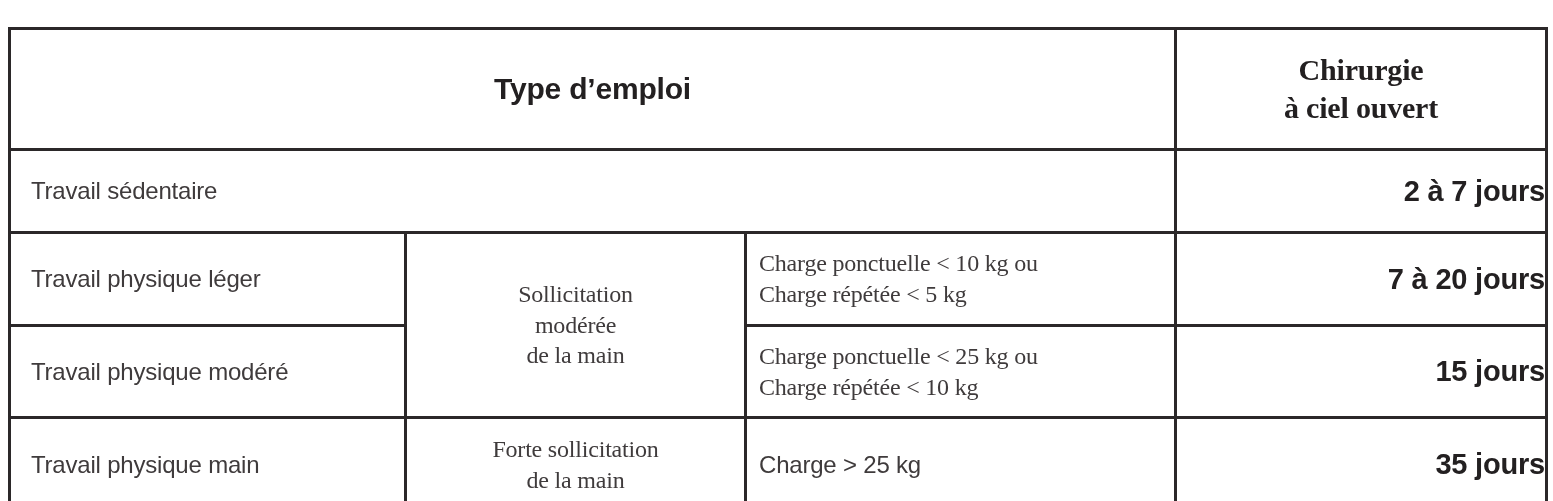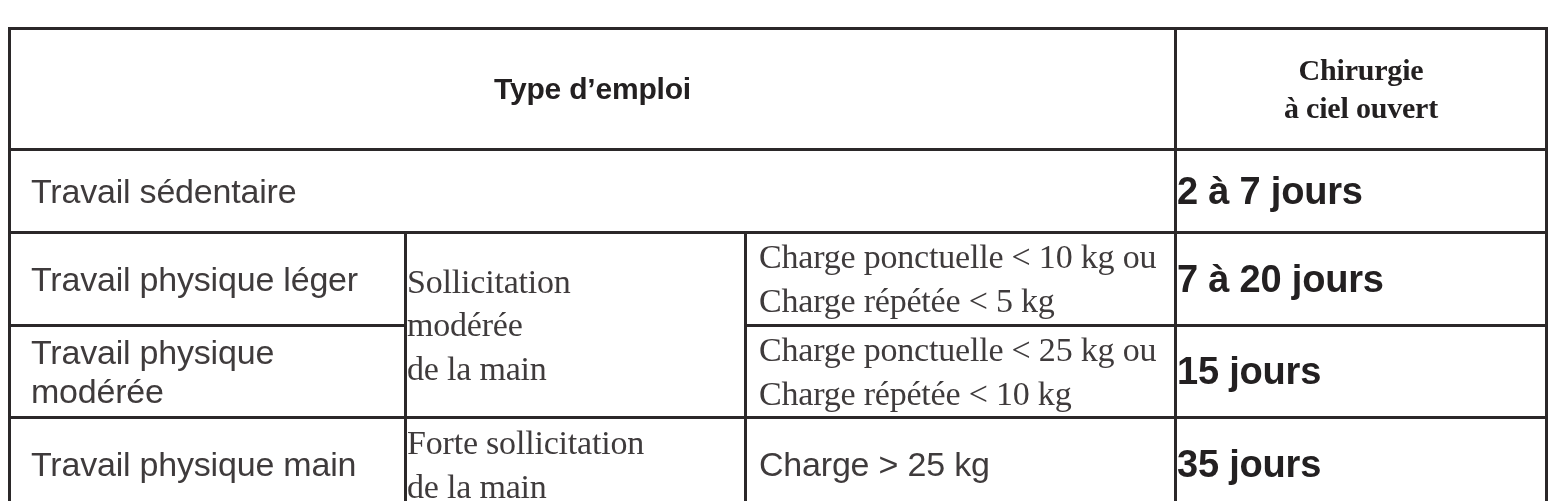--- a/index.html
+++ b/index.html
@@ -25,41 +25,41 @@
   col.c3 { width: 430px; }
   col.c4 { width: 371px; }
   tr.r-head { height: 121px; }
   tr.r1 { height: 83px; }
   tr.r2 { height: 93px; }
   tr.r3 { height: 92px; }
   tr.r4 { height: 94px; }
   th, td {
     border: 3px solid #2b2829;
     vertical-align: middle;
-    font-size: 34px;
+    font-size: 24px;
     font-weight: 400;
     letter-spacing: -0.2px;
     padding: 0;
     background: #ffffff;
   }
   th {
     font-weight: 600;
     font-size: 30px;
     color: #232021;
     text-align: center;
   }
-  .center { }
+  .center { text-align: center; }
   .pad-wide  { text-align: left; padding-left: 20px; padding-right: 8px; }
   .pad-narrow{ text-align: left; padding-left: 12px; padding-right: 10px; }
   .multiline { white-space: pre-line; line-height: 1.28; font-family: Liberation Serif, serif; }
   .duration {
     font-weight: 600;
-    font-size: 38px;
+    font-size: 29px;
     color: #232021;
-    text-align: left;
+    text-align: right;
   }
 </style>
 </head>
 <body>
 
 <table class="main">
   <colgroup>
     <col class="c1">
       <col class="c2">
       <col class="c3">
@@ -82,21 +82,21 @@
     <td class="pad-wide">Travail physique léger</td>
     <td rowspan="2" class="center multiline">Sollicitation
 modérée
 de la main</td>
     <td class="pad-narrow multiline">Charge ponctuelle &lt; 10 kg ou
 Charge répétée &lt; 5 kg</td>
     <td class="duration">7 à 20 jours</td>
   </tr>
 
   <tr class="r3">
-    <td class="pad-wide">Travail physique modérée</td>
+    <td class="pad-wide">Travail physique modéré</td>
     <td class="pad-narrow multiline">Charge ponctuelle &lt; 25 kg ou
 Charge répétée &lt; 10 kg</td>
     <td class="duration">15 jours</td>
   </tr>
 
   <tr class="r4">
     <td class="pad-wide">Travail physique main</td>
     <td class="center multiline">Forte sollicitation
 de la main</td>
     <td class="pad-narrow">Charge &gt; 25 kg</td>

